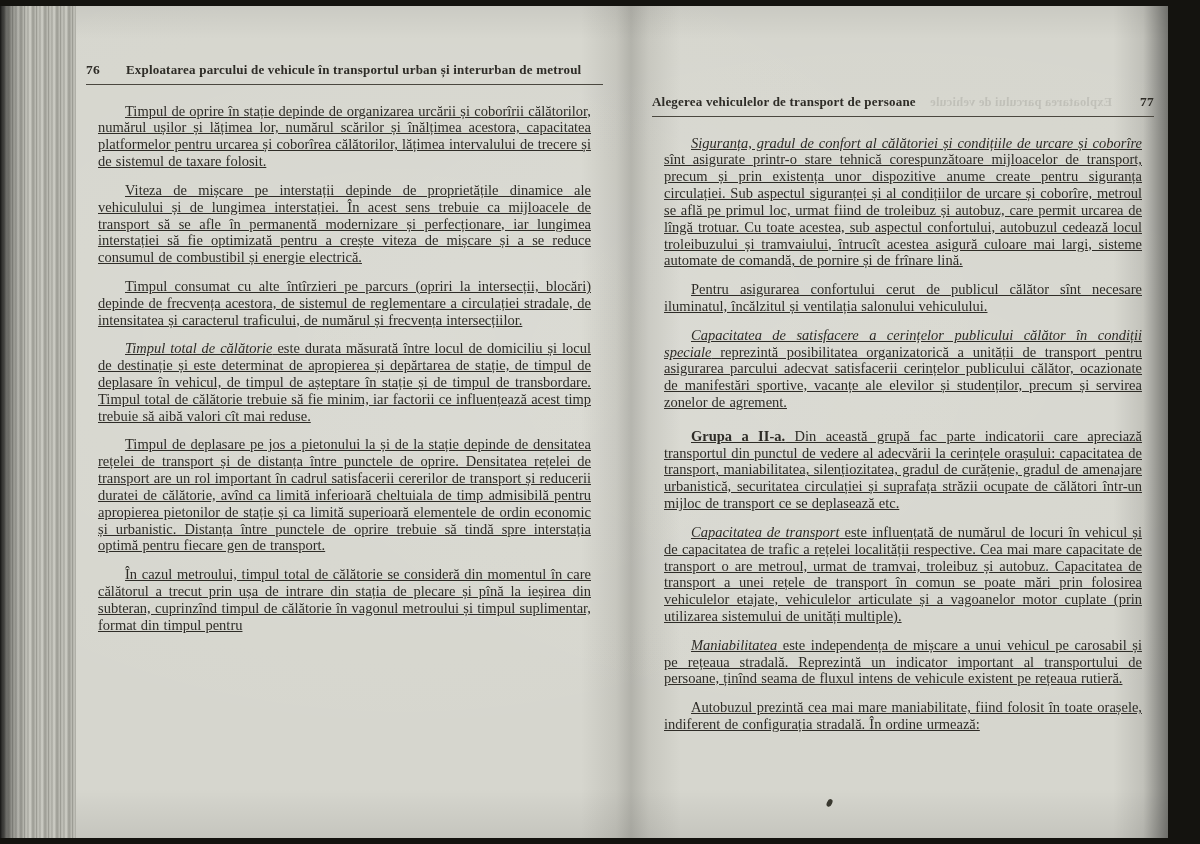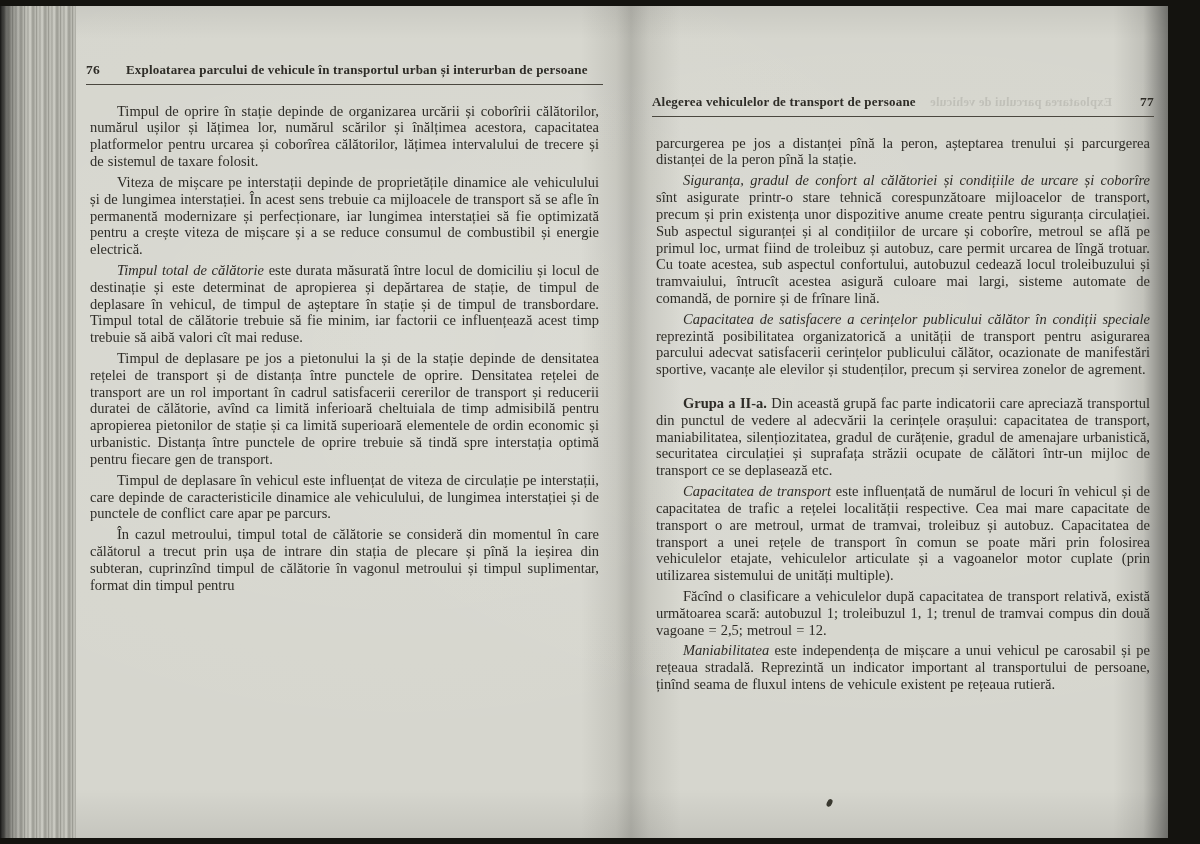--- a/index.html
+++ b/index.html
@@ -62,22 +62,23 @@
   .col-left .pagenum{margin-right:26px;}
   .col-right .pagenum{margin-left:12px;margin-top:32px;}
   .running-head .head-title{flex:0 0 auto;}
   .col-right .head-spacer{flex:1;}
   .show-through{
     transform:scaleX(-1);
     opacity:0.13;font-weight:bold;font-size:12.5px;
     margin-left:14px;flex:0 1 auto;overflow:hidden;
   }
   .paras p{
-    margin:4px;text-indent:27px;
+    margin:12px;text-indent:27px;
     word-spacing:0.5px;
+    text-decoration:underline;
   }
   .paras p.no-indent{text-indent:0;}
   .paras p.space-before{margin-top:17px;}
   .paras em{font-style:italic;}
   .paras strong{font-weight:bold;}
   .ink-dot{
     position:absolute;left:827px;top:793px;width:5px;height:8px;
     background:#39382f;border-radius:50% 40% 55% 45%;
     transform:rotate(24deg);
   }
@@ -90,44 +91,44 @@
 
   <div class="page-area">
     <div class="tone"></div>
     <div class="gutter-shadow"></div>
     <div class="right-edge-shadow"></div>
   </div>
 
   <div class="text-col col-left">
     <div class="running-head">
       <span class="pagenum">76</span>
-      <span class="head-title">Exploatarea parcului de vehicule în transportul urban și interurban de persoane</span>
+      <span class="head-title">Exploatarea parcului de vehicule în transportul urban și interurban de metroul</span>
     </div>
     <div class="paras">
         <p class="">Timpul de oprire în stație depinde de organizarea urcării și coborîrii călătorilor, numărul ușilor și lățimea lor, numărul scărilor și înălțimea acestora, capacitatea platformelor pentru urcarea și coborîrea călătorilor, lățimea intervalului de trecere și de sistemul de taxare folosit.</p>
         <p class="">Viteza de mișcare pe interstații depinde de proprietățile dinamice ale vehiculului și de lungimea interstației. În acest sens trebuie ca mijloacele de transport să se afle în permanentă modernizare și perfecționare, iar lungimea interstației să fie optimizată pentru a crește viteza de mișcare și a se reduce consumul de combustibil și energie electrică.</p>
+        <p class="">Timpul consumat cu alte întîrzieri pe parcurs (opriri la intersecții, blocări) depinde de frecvența acestora, de sistemul de reglementare a circulației stradale, de intensitatea și caracterul traficului, de numărul și frecvența intersecțiilor.</p>
         <p class=""><em>Timpul total de călătorie</em> este durata măsurată între locul de domiciliu și locul de destinație și este determinat de apropierea și depărtarea de stație, de timpul de deplasare în vehicul, de timpul de așteptare în stație și de timpul de transbordare. Timpul total de călătorie trebuie să fie minim, iar factorii ce influențează acest timp trebuie să aibă valori cît mai reduse.</p>
         <p class="">Timpul de deplasare pe jos a pietonului la și de la stație depinde de densitatea rețelei de transport și de distanța între punctele de oprire. Densitatea rețelei de transport are un rol important în cadrul satisfacerii cererilor de transport și reducerii duratei de călătorie, avînd ca limită inferioară cheltuiala de timp admisibilă pentru apropierea pietonilor de stație și ca limită superioară elementele de ordin economic și urbanistic. Distanța între punctele de oprire trebuie să tindă spre interstația optimă pentru fiecare gen de transport.</p>
-        <p class="">Timpul de deplasare în vehicul este influențat de viteza de circulație pe interstații, care depinde de caracteristicile dinamice ale vehiculului, de lungimea interstației și de punctele de conflict care apar pe parcurs.</p>
         <p class="">În cazul metroului, timpul total de călătorie se consideră din momentul în care călătorul a trecut prin ușa de intrare din stația de plecare și pînă la ieșirea din subteran, cuprinzînd timpul de călătorie în vagonul metroului și timpul suplimentar, format din timpul pentru</p>
       </div>
   </div>
 
   <div class="text-col col-right">
     <div class="running-head">
       <span class="head-title">Alegerea vehiculelor de transport de persoane</span>
       <span class="show-through">Exploatarea parcului de vehicule</span>
       <span class="head-spacer"></span>
       <span class="pagenum">77</span>
     </div>
     <div class="paras">
-        <p class="no-indent">parcurgerea pe jos a distanței pînă la peron, așteptarea trenului și parcurgerea distanței de la peron pînă la stație.</p>
         <p class=""><em>Siguranța, gradul de confort al călătoriei și condițiile de urcare și coborîre</em> sînt asigurate printr-o stare tehnică corespunzătoare mijloacelor de transport, precum și prin existența unor dispozitive anume create pentru siguranța circulației. Sub aspectul siguranței și al condițiilor de urcare și coborîre, metroul se află pe primul loc, urmat fiind de troleibuz și autobuz, care permit urcarea de lîngă trotuar. Cu toate acestea, sub aspectul confortului, autobuzul cedează locul troleibuzului și tramvaiului, întrucît acestea asigură culoare mai largi, sisteme automate de comandă, de pornire și de frînare lină.</p>
+        <p class="">Pentru asigurarea confortului cerut de publicul călător sînt necesare iluminatul, încălzitul și ventilația salonului vehiculului.</p>
         <p class=""><em>Capacitatea de satisfacere a cerințelor publicului călător în condiții speciale</em> reprezintă posibilitatea organizatorică a unității de transport pentru asigurarea parcului adecvat satisfacerii cerințelor publicului călător, ocazionate de manifestări sportive, vacanțe ale elevilor și studenților, precum și servirea zonelor de agrement.</p>
         <p class=" space-before"><strong>Grupa a II-a.</strong> Din această grupă fac parte indicatorii care apreciază transportul din punctul de vedere al adecvării la cerințele orașului: capacitatea de transport, maniabilitatea, silențiozitatea, gradul de curățenie, gradul de amenajare urbanistică, securitatea circulației și suprafața străzii ocupate de călători într-un mijloc de transport ce se deplasează etc.</p>
         <p class=""><em>Capacitatea de transport</em> este influențată de numărul de locuri în vehicul și de capacitatea de trafic a rețelei localității respective. Cea mai mare capacitate de transport o are metroul, urmat de tramvai, troleibuz și autobuz. Capacitatea de transport a unei rețele de transport în comun se poate mări prin folosirea vehiculelor etajate, vehiculelor articulate și a vagoanelor motor cuplate (prin utilizarea sistemului de unități multiple).</p>
-        <p class="">Făcînd o clasificare a vehiculelor după capacitatea de transport relativă, există următoarea scară: autobuzul 1; troleibuzul 1, 1; trenul de tramvai compus din două vagoane = 2,5; metroul = 12.</p>
         <p class=""><em>Maniabilitatea</em> este independența de mișcare a unui vehicul pe carosabil și pe rețeaua stradală. Reprezintă un indicator important al transportului de persoane, ținînd seama de fluxul intens de vehicule existent pe rețeaua rutieră.</p>
+        <p class="">Autobuzul prezintă cea mai mare maniabilitate, fiind folosit în toate orașele, indiferent de configurația stradală. În ordine urmează:</p>
       </div>
   </div>
 
   <div class="ink-dot"></div>
 </div>
 
 </body></html>

